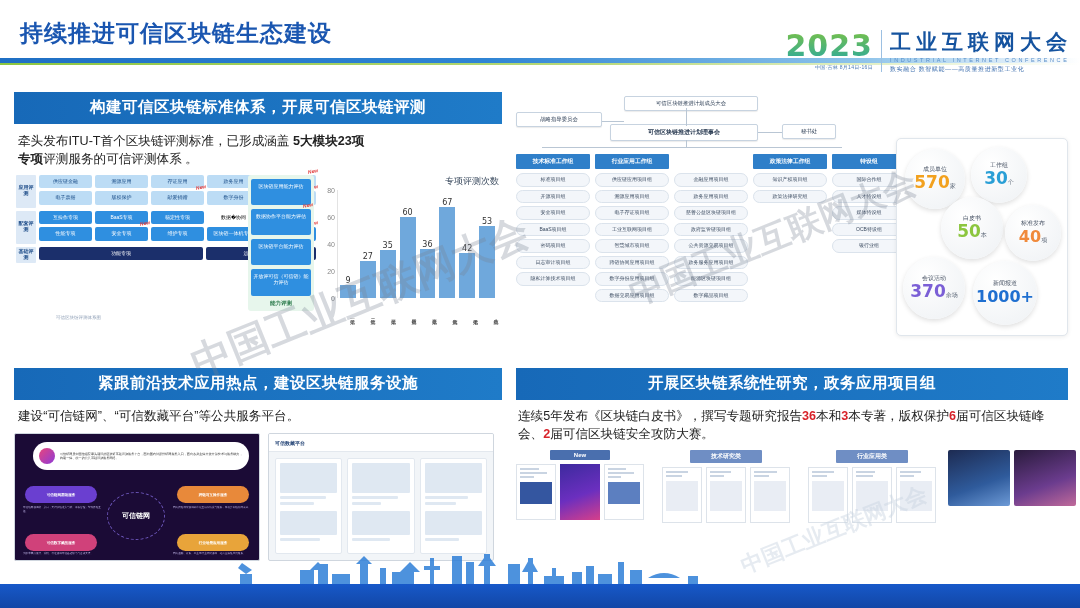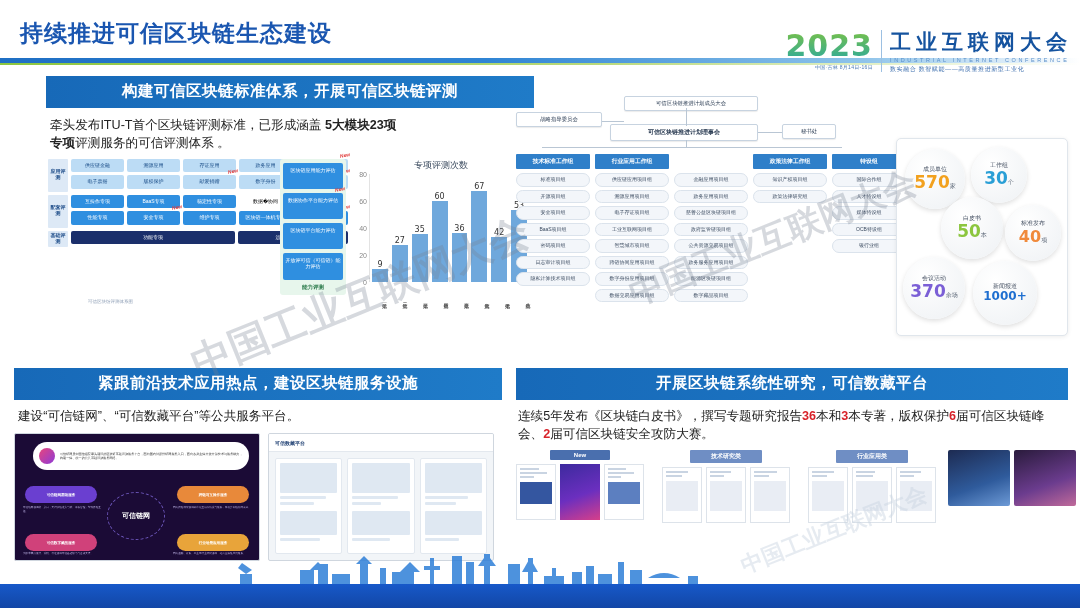--- a/index.html
+++ b/index.html
@@ -41,21 +41,21 @@
     background:linear-gradient(to right,#1769b8,#1f7bc8);
     color:#fff; font-weight:bold; font-size:15.5px; text-align:center;
     padding:5px 0 6px; letter-spacing:.5px;
   }
   .panel{ position:absolute; }
   .body-text{ font-size:12.6px; color:#222; line-height:1.45; }
   .body-text b{ font-weight:bold; }
   .red{ color:#d8232a; font-weight:bold; }
 
   
-  #panel-lt{ left:14px; top:76px; width:488px;margin-left:32px; }
+  #panel-lt{ left:14px; top:92px; width:488px; }
   #lt-text{ margin-top:8px; padding:0 4px; }
   #lt-graphic{ position:relative; margin-top:6px; height:148px; }
 
   
   #eval-matrix{ position:absolute; left:2px; top:0; width:300px; font-size:4.6px; }
   .em-row{ display:flex; align-items:stretch; margin-bottom:3px; }
   .em-label{
     width:20px; background:#dde9f6; color:#23518c; font-weight:bold;
     display:flex; align-items:center; justify-content:center; text-align:center;
     line-height:1.15; border-radius:1px; padding:2px 1px; font-size:5px;
@@ -77,21 +77,21 @@
     position:absolute; left:232px; top:0; width:66px; height:136px;
     background:#e7f6ec; border-radius:3px; padding:4px 3px;
     display:flex; flex-direction:column; gap:4px;
   }
   #em-green .cell{ padding:5px 1px; }
   #em-green .gfoot{ text-align:center; font-size:5.5px; color:#2b7a4b; font-weight:bold; }
   #em-caption{ position:absolute; left:40px; top:140px; font-size:4.5px; color:#8a9bb3; }
 
   
   #bar-chart{ position:absolute; left:305px; top:0; width:180px; height:148px; }
-  #bc-title{ font-size:9px; color:#3a4a5e; text-align:center; margin-bottom:2px; }
+  #bc-title{ font-size:9px; color:#3a4a5e; text-align:right; margin-bottom:2px; }
   #bc-plot{
     position:relative; height:108px; margin-left:18px; margin-right:4px;
     border-left:1px solid #e3e3e3;
   }
   #bc-axis{
     position:absolute; left:0; top:0; width:18px; height:108px;
     font-size:7px; color:#888; margin-left:-18px;
   }
   #bc-axis span{ position:absolute; right:3px; transform:translateY(-50%); }
   #bc-bars{ position:absolute; left:2px; right:0; bottom:0; top:0;
@@ -460,21 +460,21 @@
         <div class="bubble" style="left: 108px; top: 66px; width: 56px; height: 56px;">
           <div class="lbl">标准发布</div>
           <div class="val" style="color: rgb(240, 138, 60); font-size: 16px;">40<span class="unit">项</span></div>
         </div>
         <div class="bubble" style="left: 6px; top: 118px; width: 62px; height: 62px;">
           <div class="lbl">会议活动</div>
           <div class="val" style="color: rgb(123, 95, 214); font-size: 17px;">370<span class="unit">余场</span></div>
         </div>
         <div class="bubble" style="left: 76px; top: 122px; width: 64px; height: 64px;">
           <div class="lbl">新闻报道</div>
-          <div class="val" style="color: rgb(31, 111, 208); font-size: 12px;">1000+</div>
+          <div class="val" style="color: rgb(31, 111, 208); font-size: 16px;">1000+</div>
         </div>
       </div>
   </div>
 </div>
 
 <div class="panel" id="panel-lb">
   <div class="panel-title">紧跟前沿技术应用热点，建设区块链服务设施</div>
   <div id="lb-text" class="body-text">建设“可信链网”、“可信数藏平台”等公共服务平台。</div>
 
   <div id="lb-shots">
@@ -525,21 +525,21 @@
           <div class="s2-ph" style="height:3px;width:55%"></div>
           <div class="s2-ph" style="height:24px;margin-top:6px"></div>
           <div class="s2-ph" style="height:3px;width:60%"></div>
         </div>
       </div>
     </div>
   </div>
 </div>
 
 <div class="panel" id="panel-rb">
-  <div class="panel-title">开展区块链系统性研究，可信数藏平台</div>
+  <div class="panel-title">开展区块链系统性研究，政务应用项目组</div>
   <div id="rb-text" class="body-text">
     <span>连续5年发布《区块链白皮书》，撰写专题研究报告</span><span class="red">36</span><span>本和</span><span class="red">3</span><span>本专著，版权保护</span><span class="red">6</span><span>届可信区块链峰会、</span><span class="red">2</span><span>届可信区块链安全攻防大赛。</span>
   </div>
 
   <div id="rb-content">
     <div class="rb-group">
       <div class="rb-head">New</div>
       <div class="covers">
         <div class="cover">
           <div class="ln" style="width:60%"></div>

